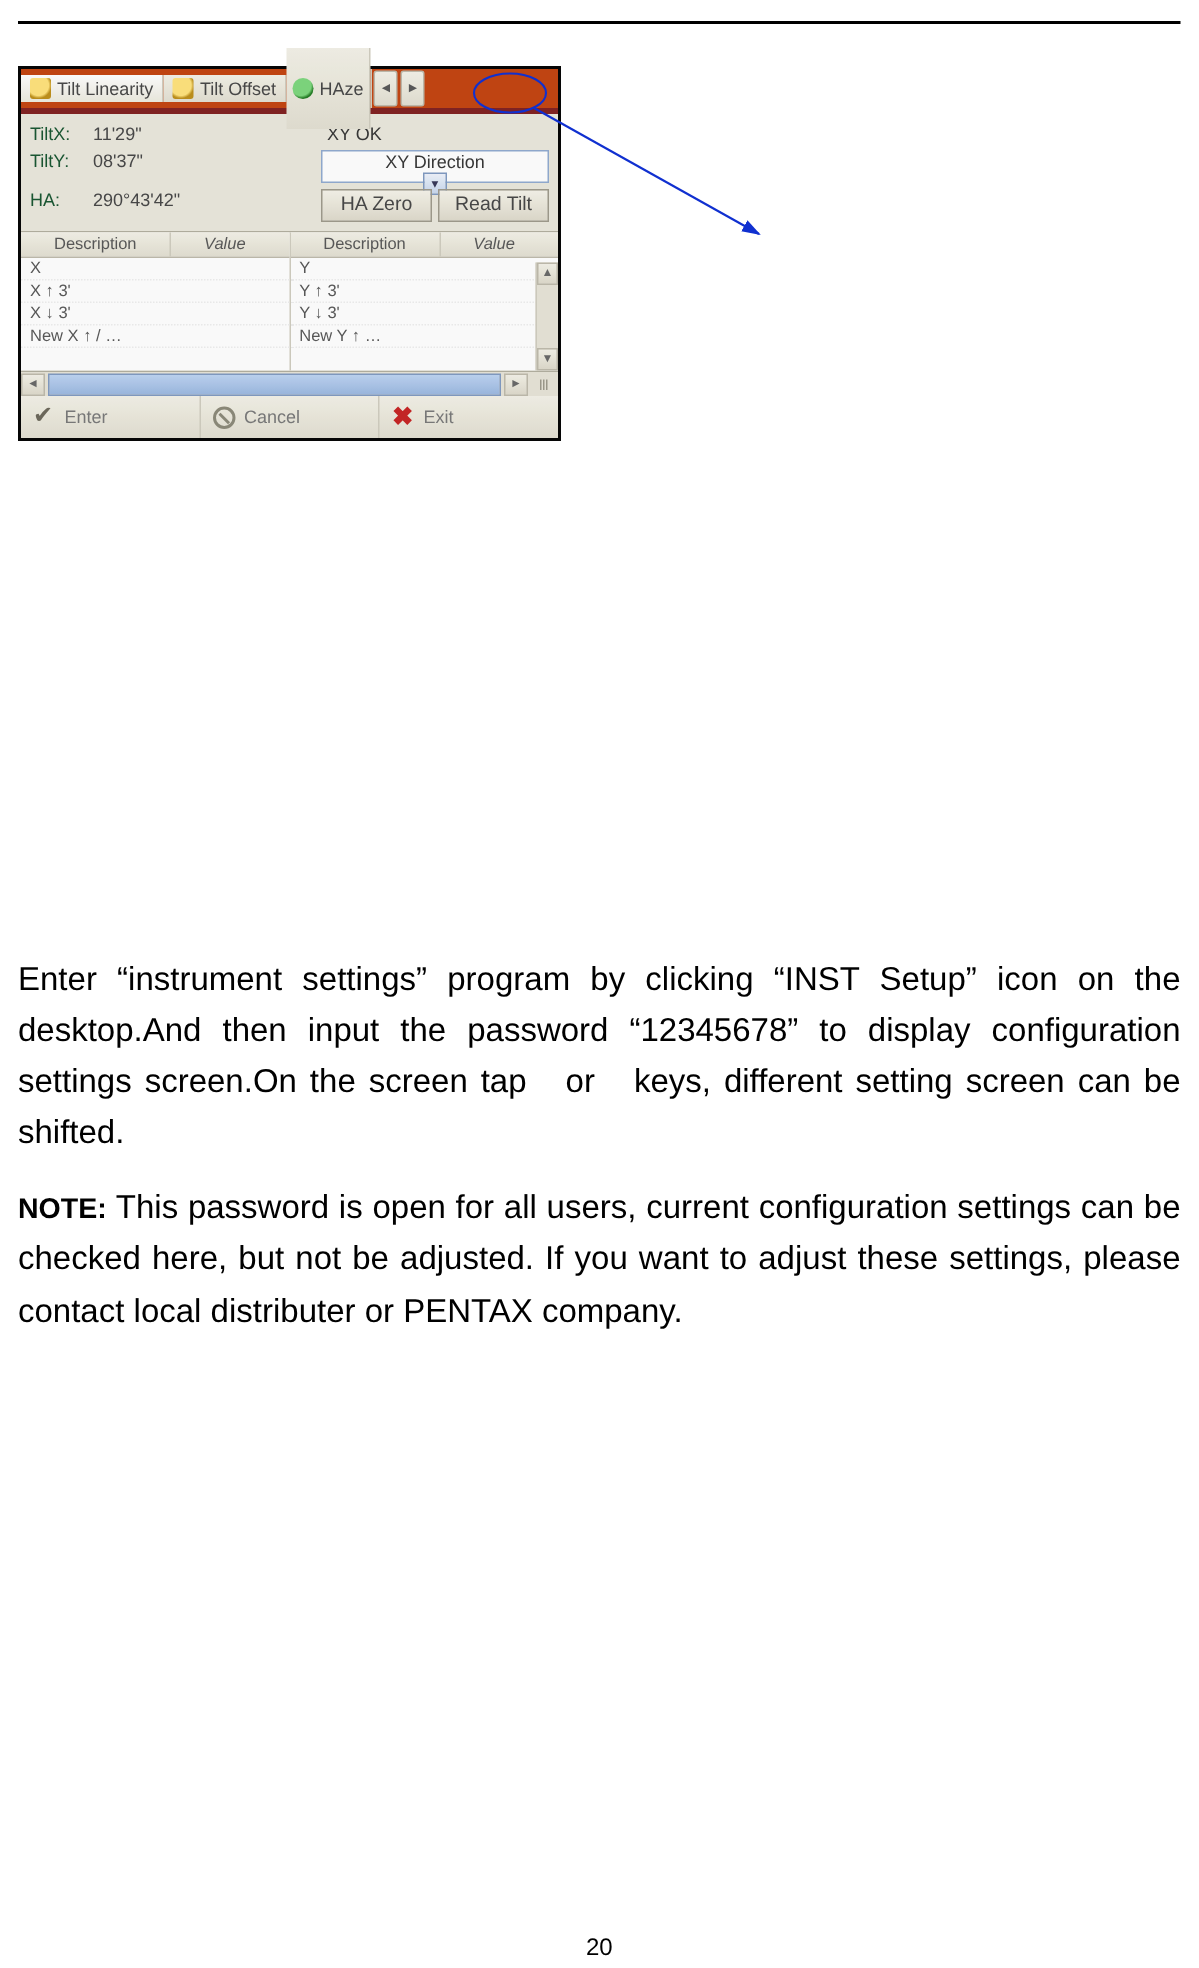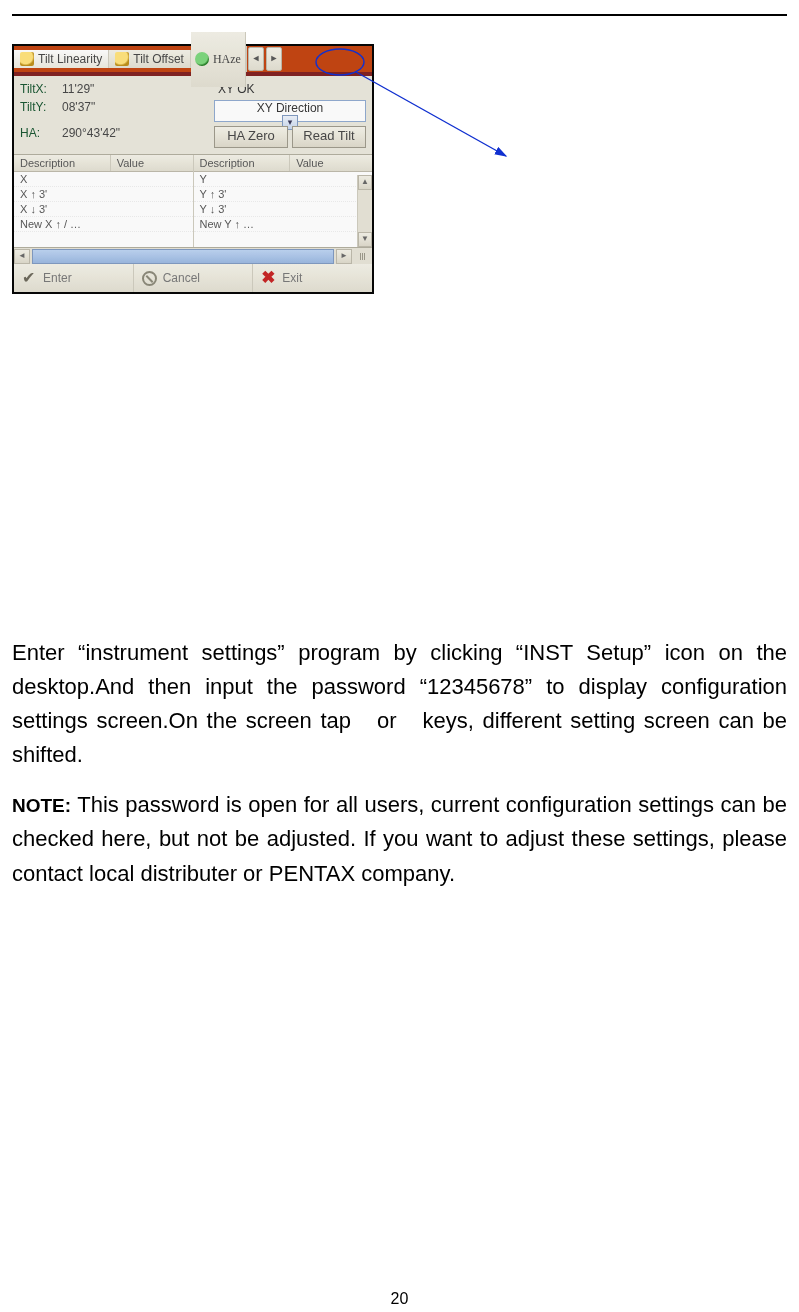--- a/index.html
+++ b/index.html
@@ -48,21 +48,21 @@
     padding: 2px 6px;
     border-right: 1px solid #cfccbe;
     background: linear-gradient(#f3f1e7,#e2dfd1);
     color: #444;
     white-space: nowrap;
     overflow: hidden;
   }
   .tab.active {
     background: linear-gradient(#fff,#eceade);
   }
-  .tab.small { flex: 0 0 auto; padding: 20px 4px; font-family: Liberation Serif, serif; }
+  .tab.small { flex: 0 0 auto; padding: 20px 4px; }
   .tab .ico {
     width: 14px; height: 14px;
     display: inline-block;
   }
   .ico-yellow {
     background: radial-gradient(circle at 40% 35%, #ffe27a 0 55%, #bd8e17 70% 100%);
     border-radius: 2px;
   }
   .ico-green {
     background: radial-gradient(circle at 40% 35%, #7bd67b 0 55%, #1f7a1f 70% 100%);
@@ -145,25 +145,25 @@
   }
   .listcol:last-child { border-right: none; }
   .lhdr {
     display: flex;
     background: linear-gradient(#f3f1e7,#e2dfd1);
     border-bottom: 1px solid #bdb9aa;
     font-size: 11px;
     color: #555;
   }
   .lhdr span {
-    padding: 2px 6px;
+    padding: 2px 22px;
     border-right: 1px solid #cfccbe;
   }
   .lhdr span:first-child { flex: 1.2; }
-  .lhdr span:last-child { flex: 1; border-right: none; }
+  .lhdr span:last-child { flex: 1; border-right: none; font-style: italic; }
   .lrows {
     font-size: 11px;
     color: #555;
   }
   .lrows div {
     padding: 1px 6px;
     border-bottom: 1px dotted #eee;
     white-space: nowrap;
   }
   .vscroll {

